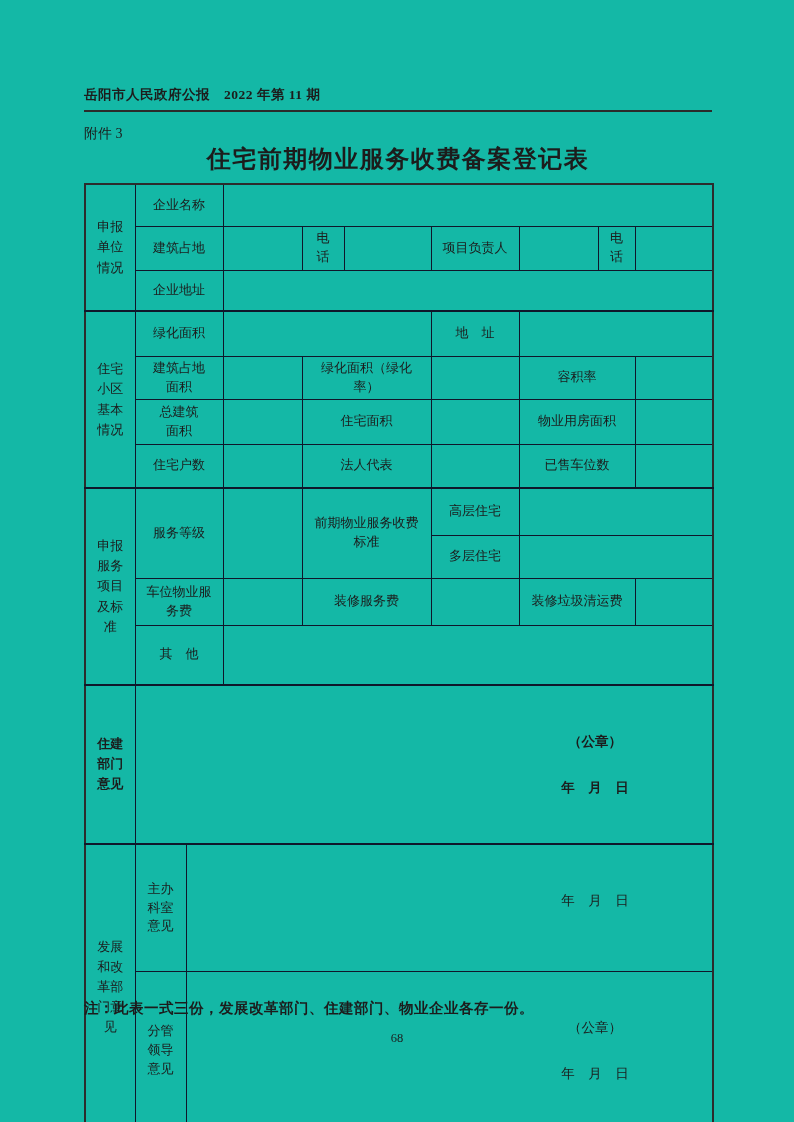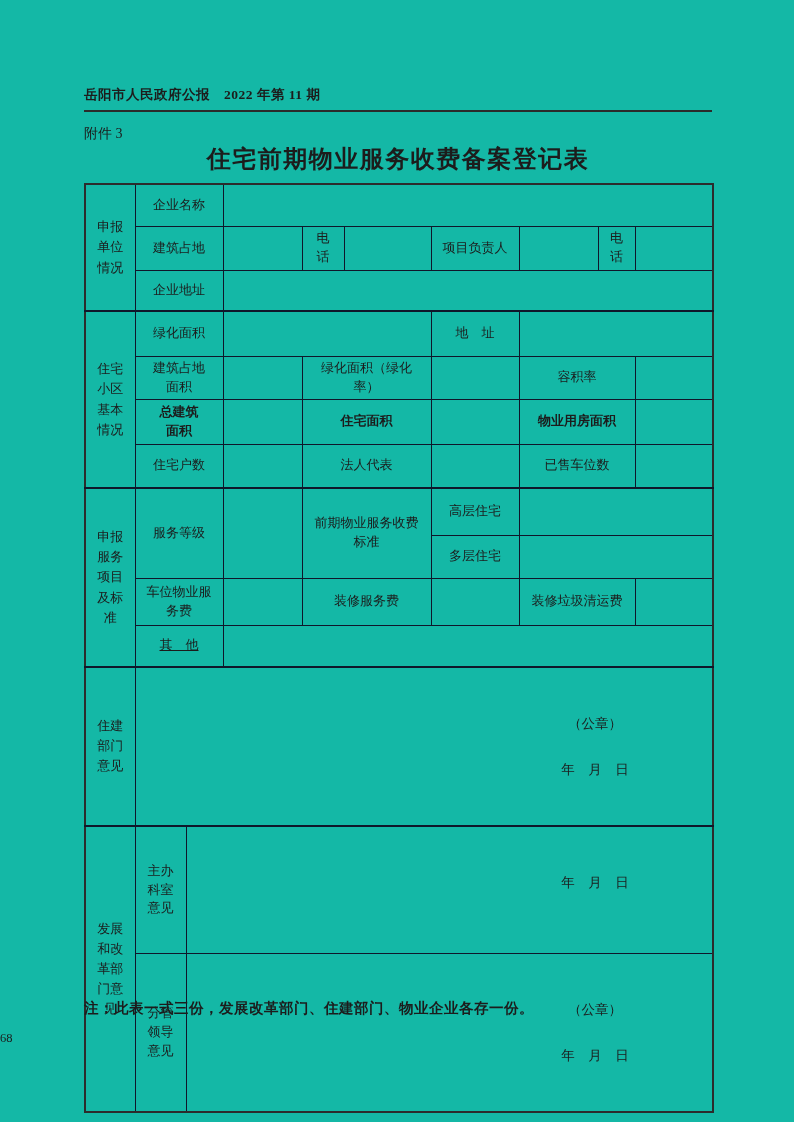--- a/index.html
+++ b/index.html
@@ -36,41 +36,41 @@
     font-size: 13px; line-height: 1.45;
     white-space: pre-line; padding: 2px; overflow: hidden;
   }
   tr.secline td { border-top-width: 2px; }
 
   tr.r1  { height: 42px; }
   tr.r2  { height: 44px; }
   tr.r3  { height: 41px; border-radius: 10px; }
   tr.r4  { height: 45px; }
   tr.r5  { height: 43px; }
-  tr.r6  { height: 45px; font-weight: bold; }
+  tr.r6  { height: 45px; }
   tr.r7  { height: 44px; }
   tr.r8  { height: 47px; }
   tr.r9  { height: 43px; }
   tr.r10 { height: 47px; padding-left: 39px; }
-  tr.r11 { height: 42px; text-decoration: underline; }
-  tr.r12 { height: 98px; }
+  tr.r11 { height: 60px; }
+  tr.r12 { height: 98px; font-weight: bold; }
   tr.r13 { height: 103px; }
   tr.r14 { height: 122px; }
 
   td.section-label { font-size: 13px; line-height: 1.55; }
 
   td.stamp-cell { vertical-align: bottom; }
   td.date-cell  { vertical-align: bottom; padding-bottom: 18px; }
   .stamp-box {
     width: 150px; margin-left: auto; margin-right: 40px;
     text-align: center; font-size: 13.5px; line-height: 23px;
   }
 
   .footnote { position: absolute; left: 84px; top: 999px; font-size: 14.5px; letter-spacing: .5px; font-weight: bold; }
-  .page-number { position: absolute; left: 0; top: 1031px; width: 794px; text-align: left; font-size: 12.5px; }
+  .page-number { position: absolute; left: 0; top: 1031px; width: 794px; text-align: center; font-size: 12.5px; }
 </style>
 </head>
 <body>
 
 <div class="page">
 
   <div class="gazette-header">岳阳市人民政府公报　2022 年第 11 期</div>
   <div class="header-rule"></div>
   <div class="attachment">附件 3</div>
   <div class="form-title">住宅前期物业服务收费备案登记表</div>

